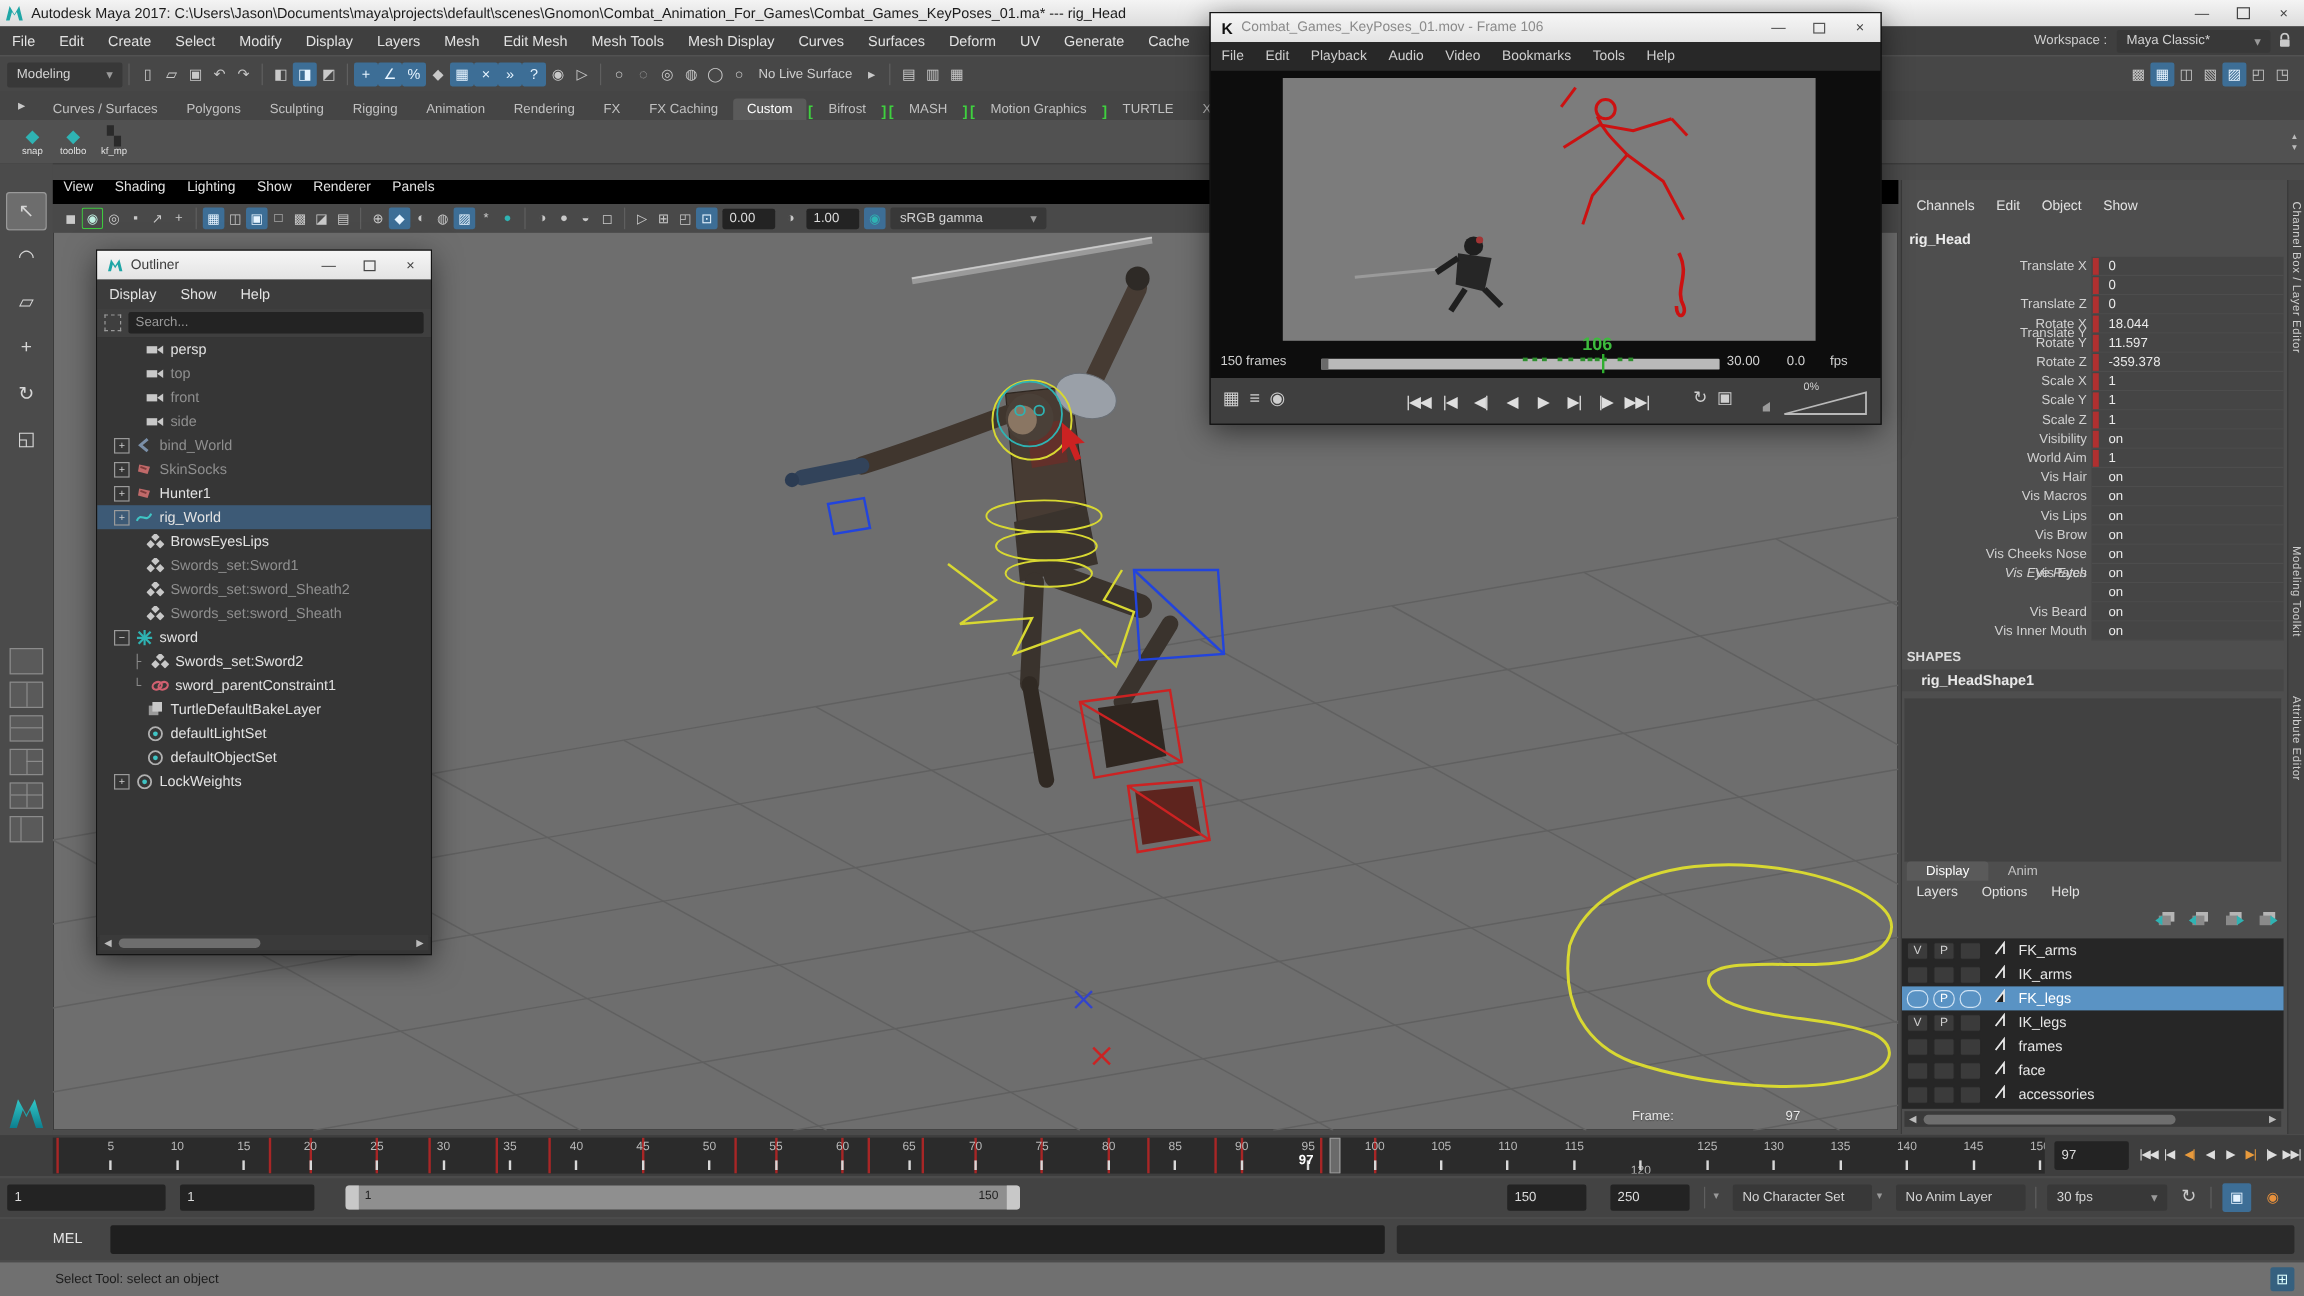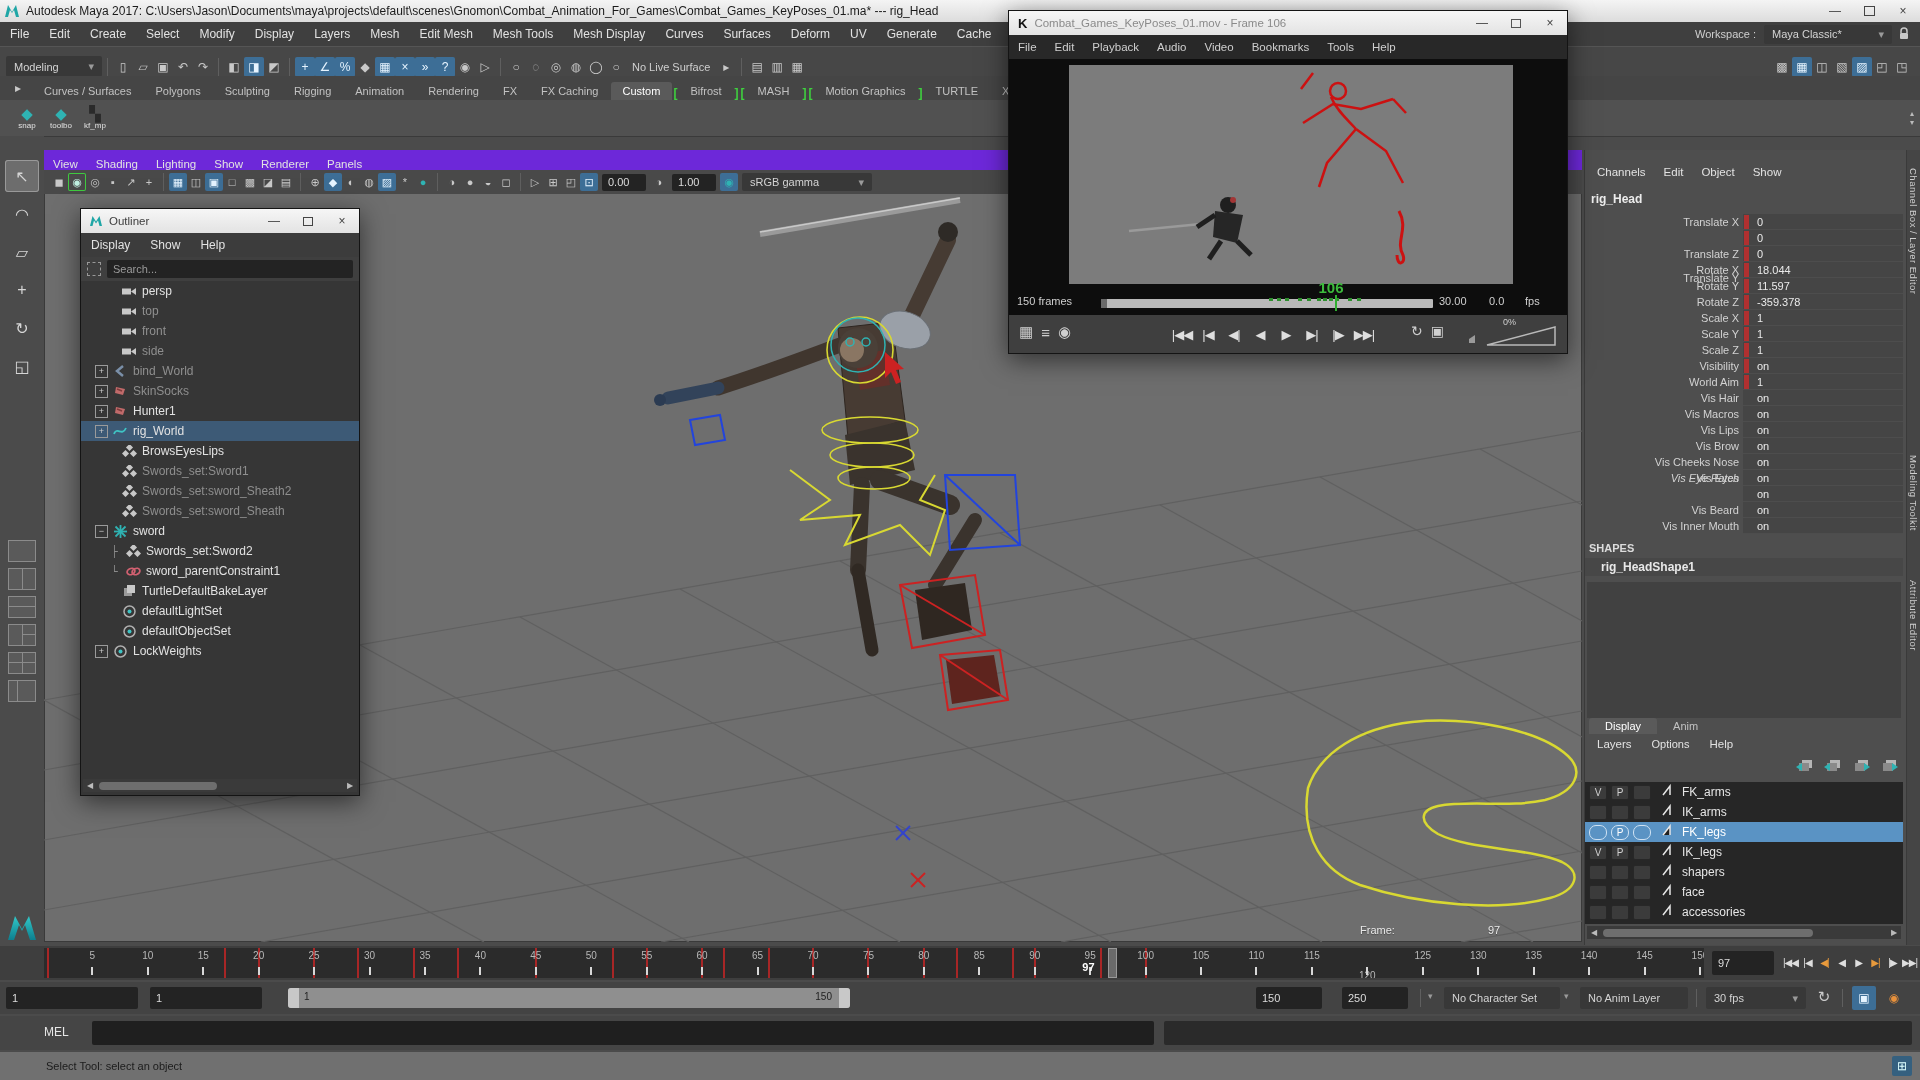--- a/index.html
+++ b/index.html
@@ -14,38 +14,38 @@
   .icon.hlg{box-shadow:0 0 0 1px #3fca3f inset;color:#bfeee0;}
   .sep{width:1px;height:18px;background:#5f5f5f;margin:0 5px;flex:0 0 auto;}
   .field{background:#232323;color:#dcdcdc;font-size:11px;display:flex;align-items:center;
          padding:0 6px;border-radius:2px;box-sizing:border-box;}
   .dd{background:#383838;color:#d4d4d4;font-size:11px;display:flex;align-items:center;
       padding:0 8px;border-radius:2px;box-sizing:border-box;}
   #titlebar{left:0;top:0;width:1920px;height:22px;background:linear-gradient(#f4f4f4,#dcdcdc);
             color:#1b1b1b;font-size:12px;display:flex;align-items:center;}
   #menubar{left:0;top:22px;width:1920px;height:24px;background:#3f3f3f;display:flex;align-items:center;}
   #statusline{left:0;top:46px;width:1920px;height:30px;background:#474747;border-top:1px solid #555;
-              display:flex;align-items:flex-end;}
+              display:flex;align-items:center;}
   #shelftabs{left:0;top:76px;width:1920px;height:24px;background:#454545;display:flex;align-items:flex-end;}
   .stab{padding:3px 12px;font-size:11px;color:#c2c2c2;white-space:nowrap;}
   .stab.active{background:#5a5a5a;color:#ffffff;border-radius:3px 3px 0 0;}
   .gb{color:#3fd03f;font-weight:bold;font-size:12px;padding:0 1px;}
   #shelfrow{left:0;top:100px;width:1920px;height:36px;background:#515151;border-bottom:1px solid #3a3a3a;
             display:flex;align-items:center;}
   .shelfitem{width:34px;height:34px;display:flex;flex-direction:column;align-items:center;justify-content:center;}
   .shelfitem .g{font-size:15px;line-height:14px;}
   .shelfitem .l{font-size:8px;color:#e0e0e0;}
   #toolbox{left:0;top:136px;width:44px;height:810px;background:#4b4b4b;}
   .tool{position:absolute;left:5px;width:34px;height:32px;display:flex;align-items:center;justify-content:center;
         color:#d6d6d6;font-size:16px;border-radius:3px;}
   .tool.active{background:#6d6d6d;box-shadow:0 0 0 1px #999 inset;}
   .lay{position:absolute;left:8px;width:28px;height:22px;border:1px solid #8b8b8b;background:#5a5a5a;box-sizing:border-box;}
   .lay i{position:absolute;background:#8b8b8b;}
   #viewport{left:44px;top:150px;width:1538px;height:792px;background:#6e6e6e;border:1px solid #3a3a3a;box-sizing:border-box;}
-  #vpmenus{left:44px;top:150px;width:1538px;height:20px;background:#6d28d9;display:flex;align-items:flex-end;}
+  #vpmenus{left:44px;top:150px;width:1538px;height:20px;background:#000000;display:flex;align-items:flex-start;}
   #vpmenus .mi{font-size:11.5px;padding:0 9px;}
   #vpicons{left:44px;top:170px;width:1538px;height:24px;background:#494949;display:flex;align-items:center;padding-left:6px;box-sizing:border-box;}
   #vpicons .icon{width:18px;height:18px;font-size:11px;}
   .hud{color:#e8e8e8;font-size:11px;text-shadow:0 1px 1px #00000055;}
   #dock{left:1584px;top:150px;width:322px;height:795px;background:#4e4e4e;border-left:1px solid #3a3a3a;box-sizing:border-box;}
   .chlabel{position:absolute;font-size:11px;color:#d2d2d2;text-align:right;width:150px;}
   .chval{position:absolute;font-size:11px;color:#eaeaea;}
   .chrow-bg{position:absolute;left:158px;width:160px;height:16px;background:#454545;border-bottom:1px solid #4d4d4d;box-sizing:border-box;}
   .keybar{position:absolute;left:159px;width:5px;height:14px;background:#b03030;}
   #sidetabs{left:1906px;top:150px;width:14px;height:795px;background:#454545;border-left:1px solid #3a3a3a;box-sizing:border-box;}
@@ -542,21 +542,21 @@
             </svg></span>
           <span>IK_legs</span>
         </div>
         <div class="lrow">
           <span class="tgl"></span>
           <span class="tgl"></span>
           <span class="tgl"></span>
           <span style="margin: 0px 6px 0px 10px;"><svg width="15" height="13">
               <path d="M2 11 L9 2 L9 11" stroke="#e8e8e8" stroke-width="1.5" fill="none"></path>
             </svg></span>
-          <span>shapers</span>
+          <span>frames</span>
         </div>
         <div class="lrow">
           <span class="tgl"></span>
           <span class="tgl"></span>
           <span class="tgl"></span>
           <span style="margin: 0px 6px 0px 10px;"><svg width="15" height="13">
               <path d="M2 11 L9 2 L9 11" stroke="#e8e8e8" stroke-width="1.5" fill="none"></path>
             </svg></span>
           <span>face</span>
         </div>

